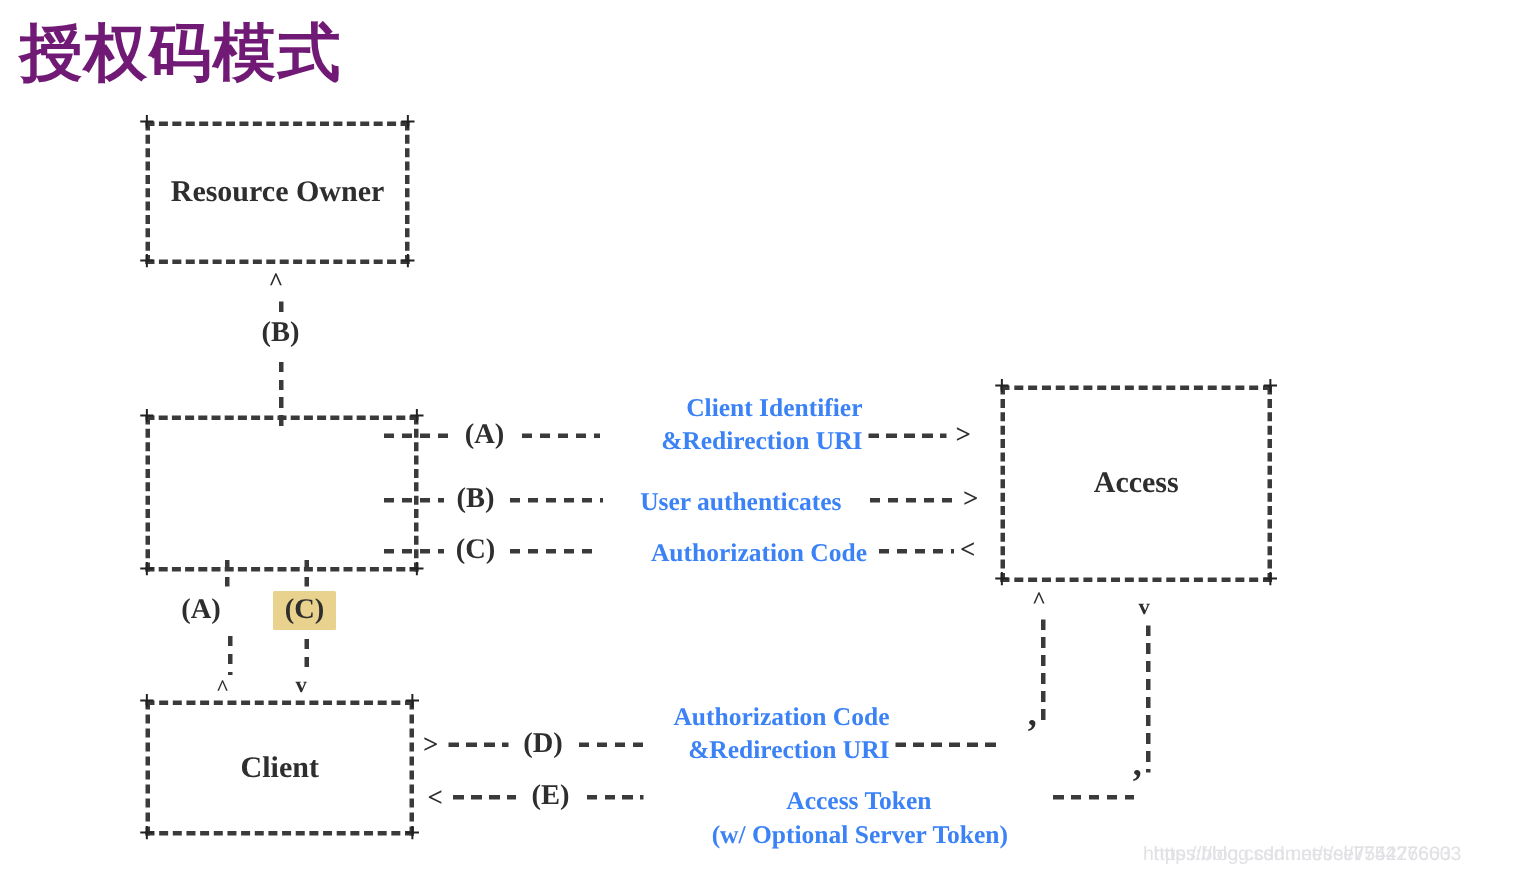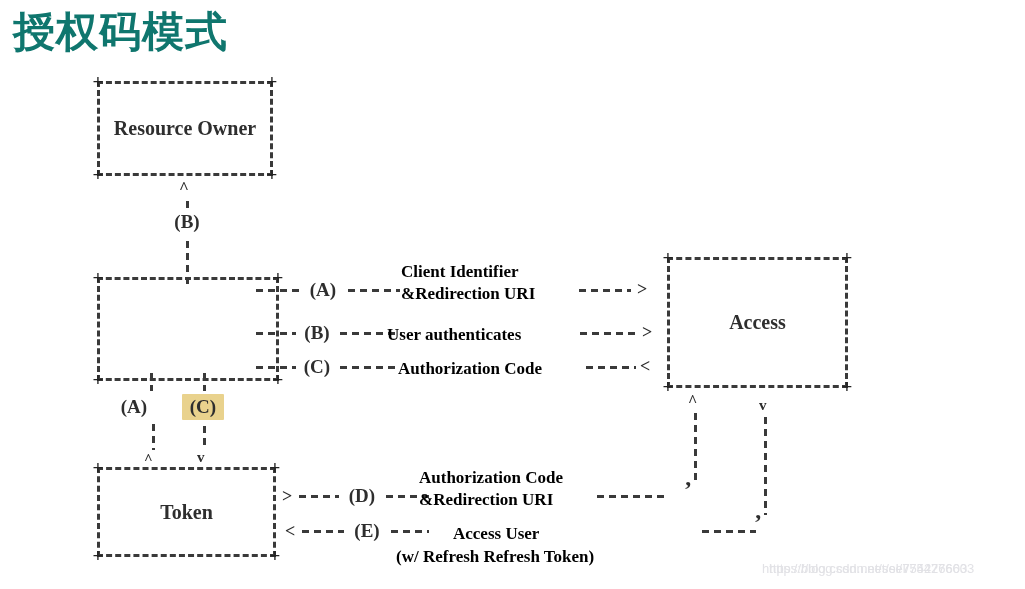--- a/index.html
+++ b/index.html
@@ -6,23 +6,23 @@
   body {
     width: 1025px; height: 589px; position: relative;
     background: #ffffff; overflow: hidden;
     font-family: "Liberation Serif", serif;
     color: #2e2e2e;
   }
   #stage { position: absolute; inset: 0; }
 
   .page-title {
     position: absolute; left: 13px; top: 12px;
-    font-family: Liberation Mono, monospace;
+    font-family: Liberation Sans, sans-serif;
     font-weight: bold; font-size: 42px; line-height: 1.1;
-    color: #0f766e; letter-spacing: 1px; white-space: nowrap;
+    color: #701a75; letter-spacing: 1px; white-space: nowrap;
   }
 
   .dbox {
     position: absolute; border: 3px dashed #3a3a3a;
     display: flex; align-items: center; justify-content: center;
     box-sizing: border-box;
   }
   .dbox .box-label {
     font-weight: bold; font-size: 20px; color: #2e2e2e;
     text-align: center; line-height: 1.25;
@@ -48,21 +48,21 @@
   .glyph {
     position: absolute; font-weight: bold; color: #2e2e2e;
     line-height: 1; font-size: 18px;
   }
   .edge-label {
     position: absolute; font-weight: bold; font-size: 19px;
     color: #2e2e2e; line-height: 1; text-align: center;
   }
   .msg-text {
     position: absolute; font-weight: bold; font-size: 17px;
-    color: #000000; text-align: left; line-height: 1.3;
+    color: #3b82f6; text-align: right; line-height: 1.3;
   }
   .hl {
     background: #e9d28d; padding: 3px 5px 4px 5px; border-radius: 1px;
   }
   .hook { font-size: 24px; }
   .watermark {
     position: absolute; top: 561px;
     font-family: "Liberation Sans", sans-serif;
     font-size: 13px; color: #e2e2e6; white-space: nowrap;
   }
@@ -142,37 +142,37 @@
   <div class="v-dash" style="left:152px; top:424px; height:26px;"></div>
   <div class="v-dash" style="left:203px; top:426px; height:24px;"></div>
   <span class="glyph" style="left:144px; top:452px; font-size:15px;">^</span>
   <span class="glyph" style="left:197px; top:450px; font-size:15px;">v</span>
 
   <div class="dbox" style="left:97px; top:467px; width:179px; height:90px;">
     <span class="corner c-tl">+</span>
     <span class="corner c-tr">+</span>
     <span class="corner c-bl">+</span>
     <span class="corner c-br">+</span>
-    <span class="box-label">Token</span>
+    <span class="box-label">Client</span>
   </div>
 
   <span class="glyph" style="left:282px; top:487px;">&gt;</span>
   <div class="h-dash" style="left:299px; top:495px; width:40px;"></div>
   <span class="edge-label" style="left:342px; top:486px; width:40px;">(D)</span>
   <div class="h-dash" style="left:386px; top:495px; width:44px;"></div>
   <div class="msg-text" style="left:419px; top:467px; width:174px;">
     <div>Authorization Code</div>
     <div>&amp;Redirection URI</div>
   </div>
   <div class="h-dash" style="left:597px; top:495px; width:70px;"></div>
 
   <span class="glyph" style="left:285px; top:522px;">&lt;</span>
   <div class="h-dash" style="left:302px; top:530px; width:42px;"></div>
   <span class="edge-label" style="left:347px; top:521px; width:40px;">(E)</span>
   <div class="h-dash" style="left:391px; top:530px; width:38px;"></div>
-  <div class="msg-text" style="left:453px; top:523px; width:168px;">Access User</div>
+  <div class="msg-text" style="left:453px; top:523px; width:168px;">Access Token</div>
   <div class="h-dash" style="left:702px; top:530px; width:54px;"></div>
-  <div class="msg-text" style="left:396px; top:546px; width:276px;">(w/ Refresh Refresh Token)</div>
+  <div class="msg-text" style="left:396px; top:546px; width:276px;">(w/ Optional Server Token)</div>
 
   <span class="watermark" style="left:762px;">https://blog.csdn.net/sel/754276603</span>
   <span class="watermark" style="left:769px;">https://blog.csdn.net/sel/754276603</span>
 
 </div>
 
 </body></html>

